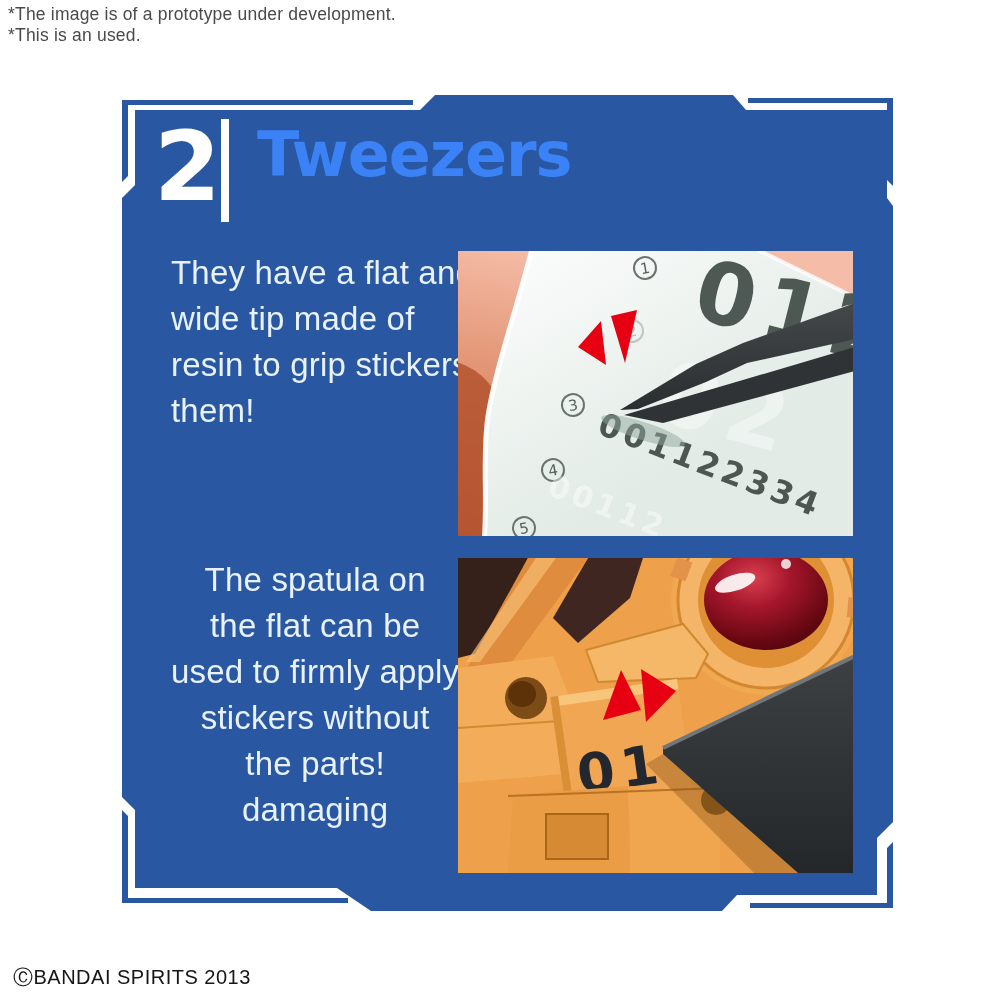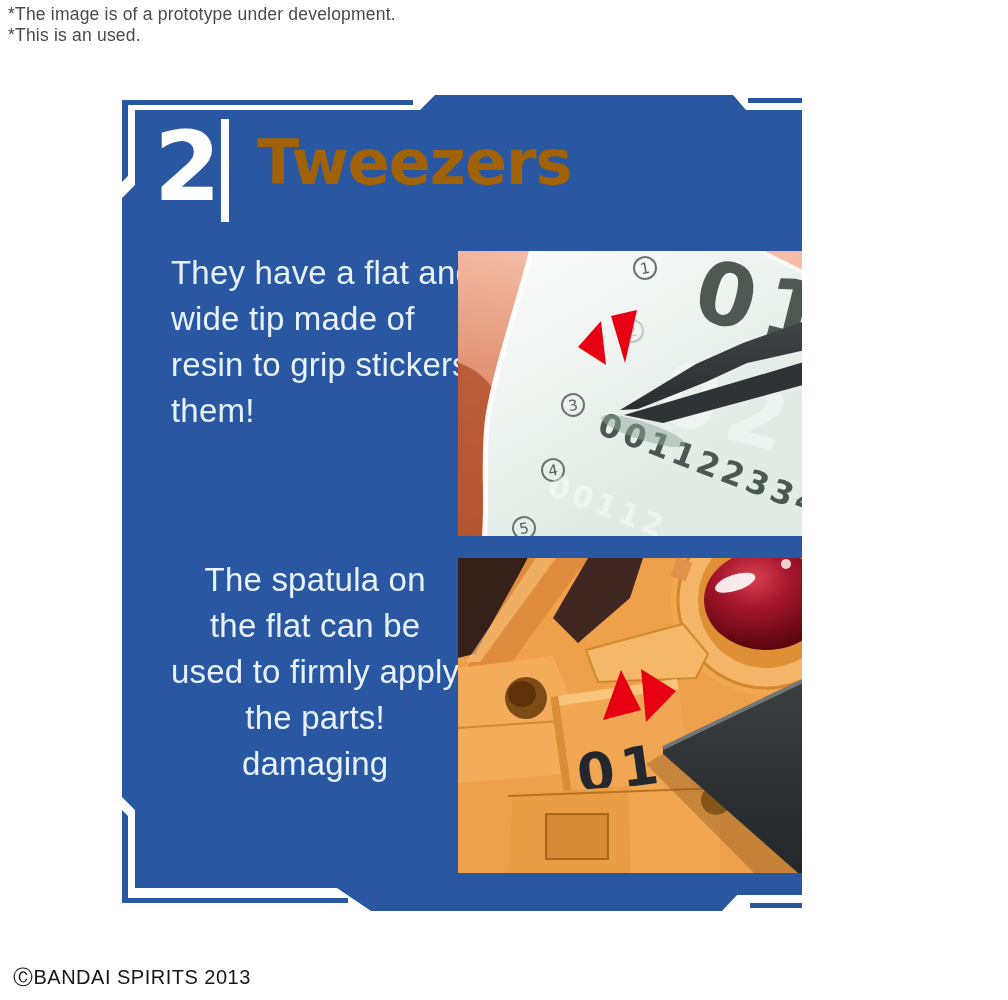--- a/index.html
+++ b/index.html
@@ -1,32 +1,32 @@
 <!DOCTYPE html>
 <html><head>
 <meta charset="utf-8">
 <style>
   html,body{margin:0;padding:0;background:#ffffff;}
   .canvas{
-    position:relative;width:802px;height:1000px;background:#ffffff;
+    position:relative;width:1008px;height:1000px;background:#ffffff;
     font-family:"Liberation Sans",sans-serif;overflow:hidden;
   }
   .abs{position:absolute;}
   .disclaimer{
     left:8px;top:4px;color:#4a4a4a;font-size:17.5px;line-height:21px;
     letter-spacing:0.2px;
   }
   .frame-svg{left:0;top:0;}
   .step-number{
     left:154px;top:119px;color:#ffffff;font-family:"DejaVu Sans",sans-serif;
     font-weight:bold;font-size:96px;line-height:1;
   }
   .header-bar{left:221px;top:119px;width:8px;height:103px;background:#ffffff;}
   .panel-title{
-    left:257px;top:132px;color:#a16207;font-family:"DejaVu Sans",sans-serif;
+    left:257px;top:124px;color:#3b82f6;font-family:"DejaVu Sans",sans-serif;
     font-weight:bold;font-size:62px;line-height:1;letter-spacing:-1px;
   }
   .para{
     left:171px;color:#e8f2fd;font-size:33px;line-height:46px;
     letter-spacing:0.2px;white-space:nowrap;
   }
   .para1{top:250px;}
   .para2{top:557px;text-align:center;}
   .photo{overflow:hidden;}
   .photo1{left:458px;top:251px;width:395px;height:285px;}
@@ -60,20 +60,21 @@
     <div>They have a flat and</div>
     <div>wide tip made of</div>
     <div>resin to grip stickers</div>
     <div>them!</div>
   </div>
 
   <div class="abs para para2">
     <div>The spatula on</div>
     <div>the flat can be</div>
     <div>used to firmly apply</div>
+    <div>stickers without</div>
     <div>the parts!</div>
     <div>damaging</div>
   </div>
 
   <div class="abs photo photo1">
     <svg width="395" height="285" viewBox="0 0 395 285">
       <defs>
         <linearGradient id="skin1" x1="0.25" y1="0" x2="0" y2="1">
           <stop offset="0" stop-color="#f5bda8"></stop>
           <stop offset="0.55" stop-color="#dd8a66"></stop>

